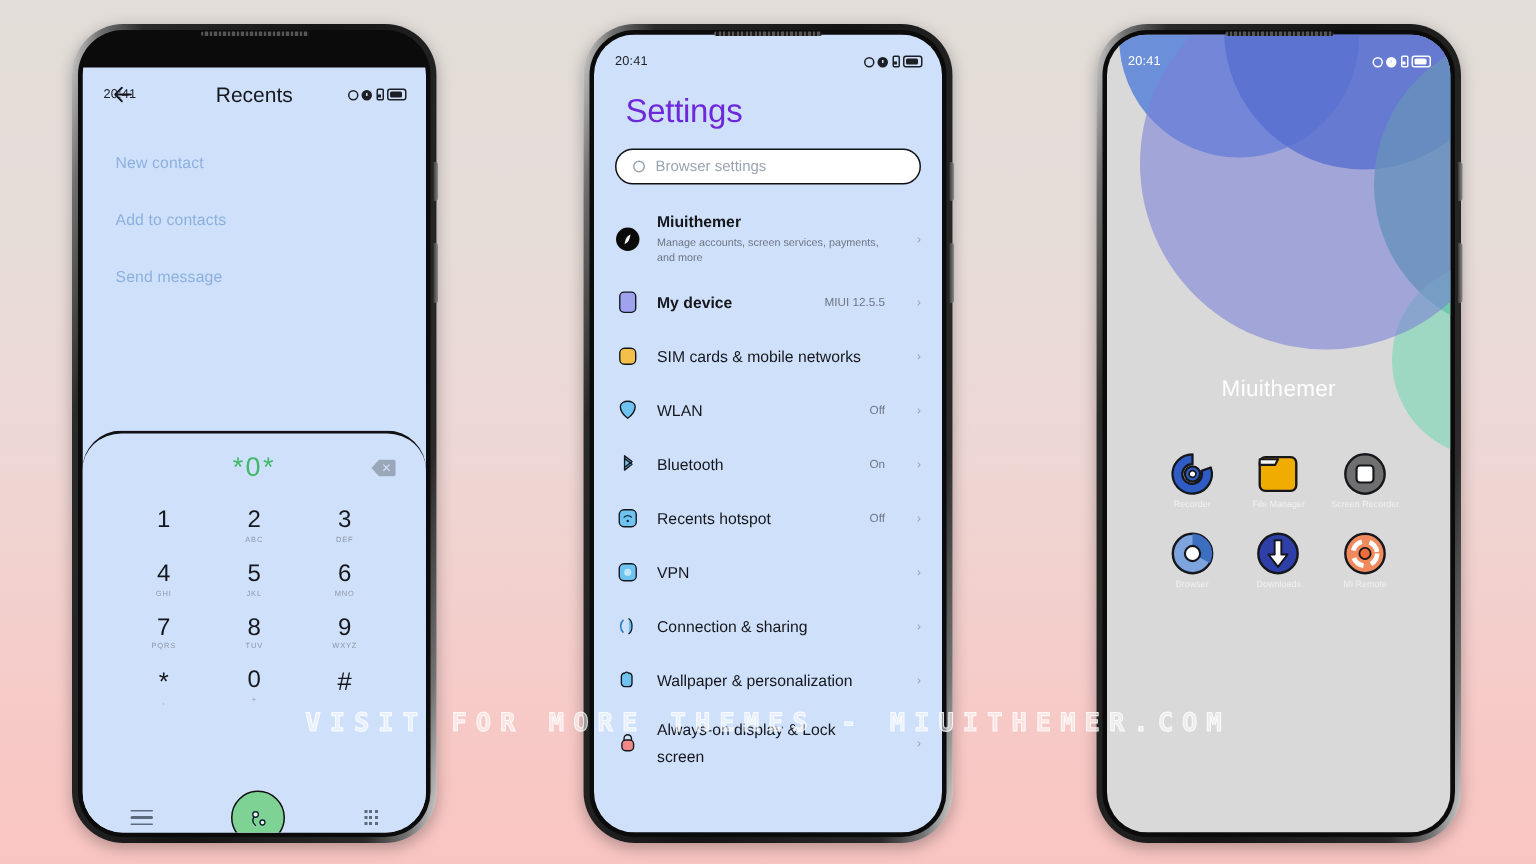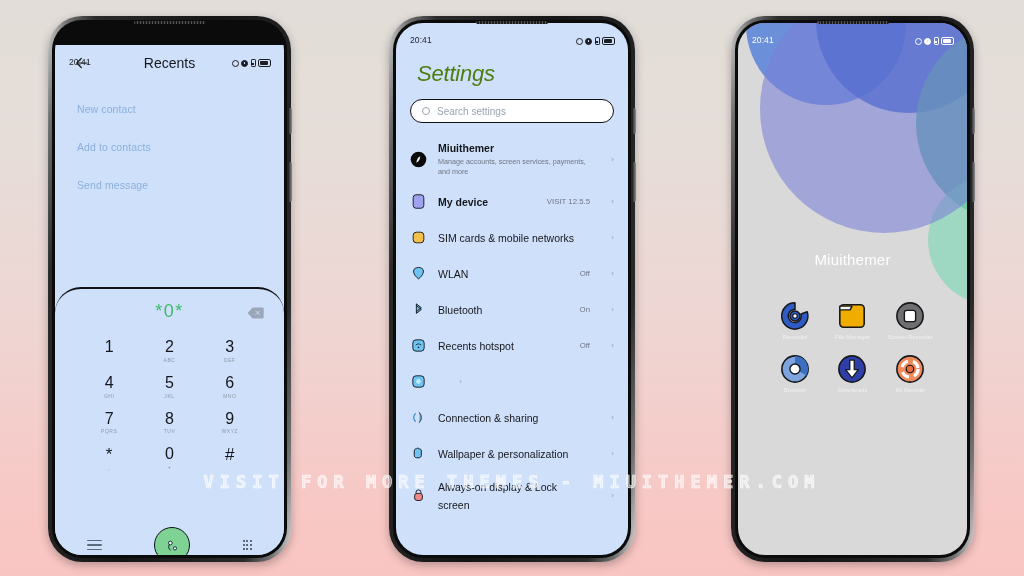--- a/index.html
+++ b/index.html
@@ -129,22 +129,22 @@
     margin: 0 auto;
   }
   .hamburger { width: 15px; display: flex; flex-direction: column; gap: 3px; }
   .hamburger i { display: block; height: 1.4px; background: #5d6a7c; border-radius: 1px; }
   .dotgrid { display: grid; grid-template-columns: repeat(3,2px); gap: 1.6px; }
   .dotgrid i { width: 2px; height: 2px; background: #5d6a7c; }
 
   
   .p2 { background: #cfe0fa; width: 100%; height: 100%; position: relative; overflow: hidden; }
   .settings-title {
-    font-size: 22px; color: #4d7c0f; font-weight: 400;
-    padding: 38px 0 0 21px; letter-spacing: -.2px; font-style: italic;
+    font-size: 22px; color: #6d28d9; font-weight: 400;
+    padding: 38px 0 0 21px; letter-spacing: -.2px;
   }
   .searchbar {
     margin: 12px 14px 0 14px; height: 24px;
     background: #fff; border: 1.6px solid #101114; border-radius: 14px;
     display: flex; align-items: center; padding: 0 11px; gap: 7px;
   }
   .search-circle { width: 8px; height: 8px; border-radius: 50%; border: 1.3px solid #9aa4b1; flex:none; }
   .search-ph { font-size: 10px; color: #9aa4b1; }
   .settings-list { margin-top: 12px; }
   .srow {
@@ -334,21 +334,21 @@
             <span class="sb-ring filled"></span>
             <span class="sb-sig"></span>
             <span class="sb-batt"></span>
           </span>
         </div>
 
         <div class="settings-title">Settings</div>
 
         <div class="searchbar">
           <span class="search-circle"></span>
-          <span class="search-ph">Search settings</span>
+          <span class="search-ph">Browser settings</span>
         </div>
 
         <div class="settings-list">
 
           <div class="srow tall">
             <span class="sicon">
               <svg viewBox="0 0 24 24" width="17" height="17">
                   <circle cx="12" cy="12" r="11" fill="#0a0a0a"></circle>
                   <path d="M14.5 7.5C11 9 9.5 12.5 9 16.5c3-1 5-4 5.5-9z" fill="#f2f2f2"></path>
                 </svg>
@@ -362,21 +362,21 @@
 
           <div class="srow">
             <span class="sicon">
               <svg viewBox="0 0 24 24" width="17" height="17">
                   <rect x="4.5" y="2.5" width="15" height="19" rx="4" fill="#9fa3ef" stroke="#15171c" stroke-width="1.3"></rect>
                 </svg>
             </span>
             <span class="stext">
               <span class="slabel" style="font-weight:700">My device</span>
             </span>
-            <span class="svalue">VISIT 12.5.5</span>
+            <span class="svalue">MIUI 12.5.5</span>
             <span class="schev">›</span>
           </div>
 
           <div class="srow">
             <span class="sicon">
               <svg viewBox="0 0 24 24" width="17" height="17">
                   <rect x="4.5" y="4.5" width="15" height="15" rx="4.5" fill="#f5c04a" stroke="#15171c" stroke-width="1.3"></rect>
                 </svg>
             </span>
             <span class="stext">
@@ -426,20 +426,23 @@
             <span class="svalue">Off</span>
             <span class="schev">›</span>
           </div>
 
           <div class="srow">
             <span class="sicon">
               <svg viewBox="0 0 24 24" width="17" height="17">
                   <rect x="4" y="4" width="16" height="16" rx="4.5" fill="#6fc3f0" stroke="#15171c" stroke-width="1.3"></rect>
                   <circle cx="12" cy="12" r="3.4" fill="#bde8fb"></circle>
                 </svg>
+            </span>
+            <span class="stext">
+              <span class="slabel">VPN</span>
             </span>
             <span class="svalue"></span>
             <span class="schev">›</span>
           </div>
 
           <div class="srow">
             <span class="sicon">
               <svg viewBox="0 0 24 24" width="17" height="17" fill="none" stroke="#2d7fc4" stroke-width="1.5" stroke-linecap="round">
                   <path d="M7.5 6.5a8 8 0 0 0 0 11"></path>
                   <path d="M13 5c4 2.5 4 11.5 0 14" fill="#6fc3f0" stroke="#15171c" stroke-width="1.2"></path>

